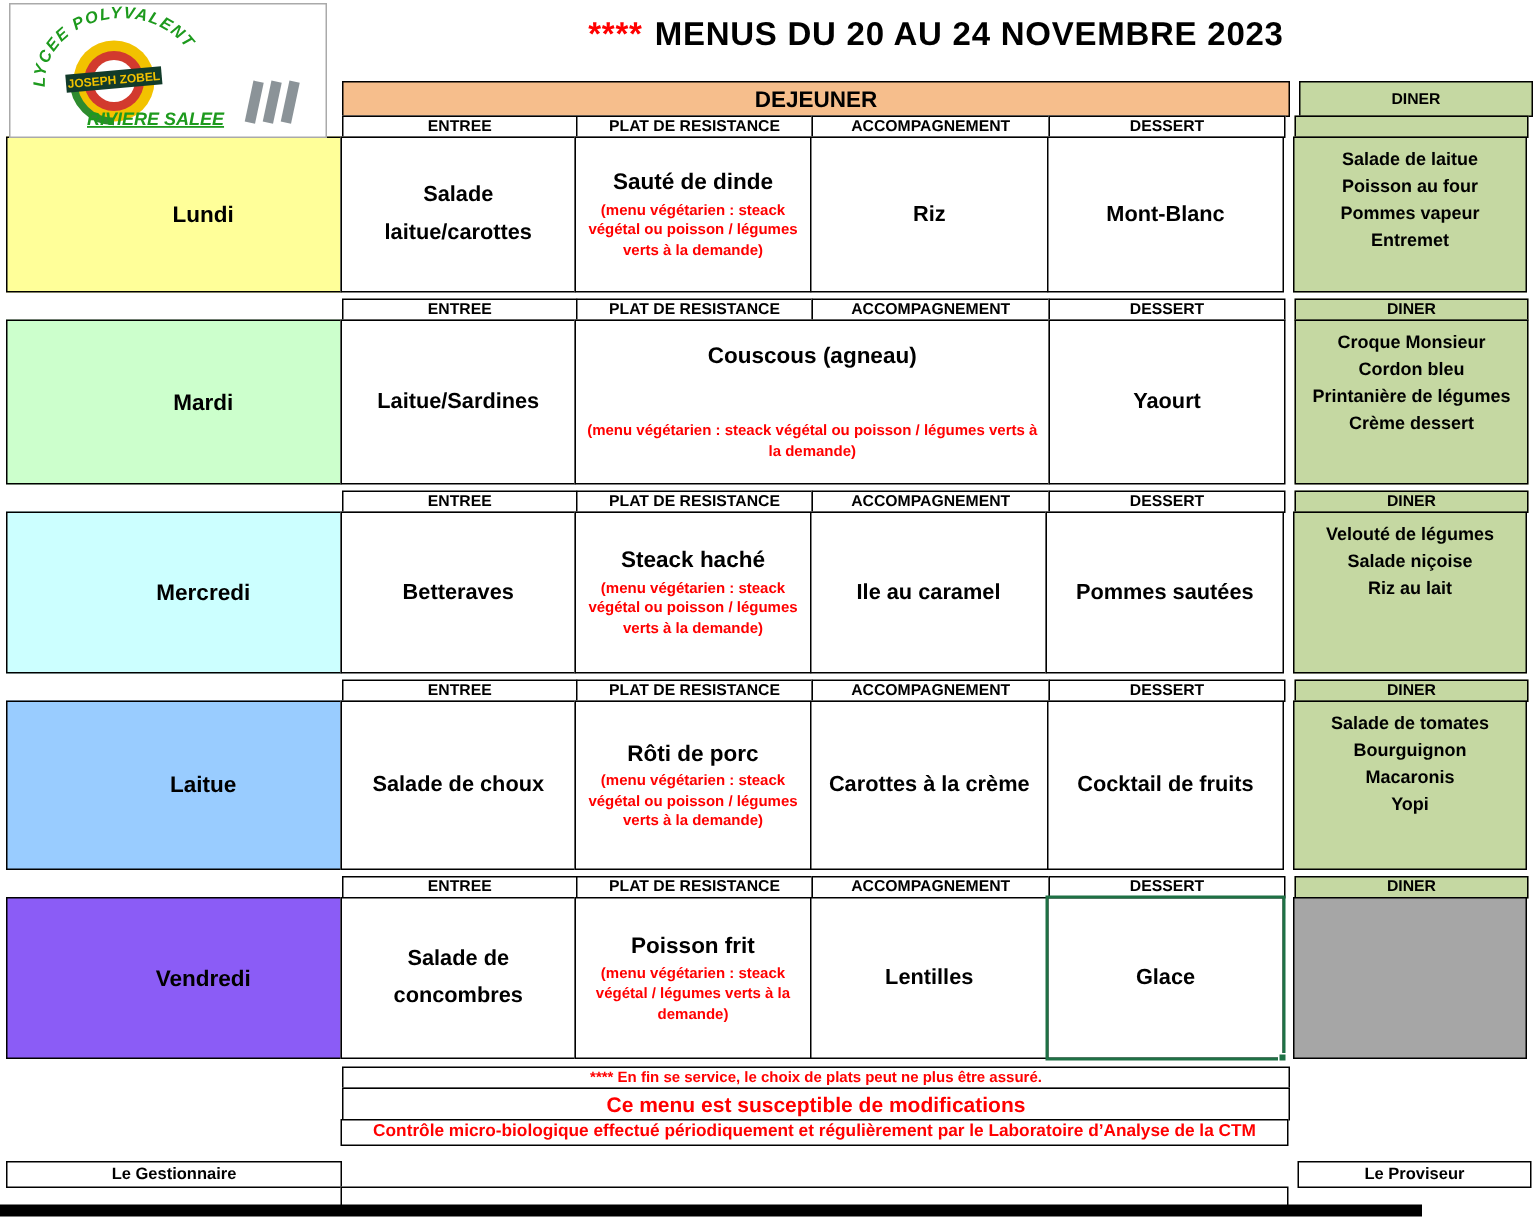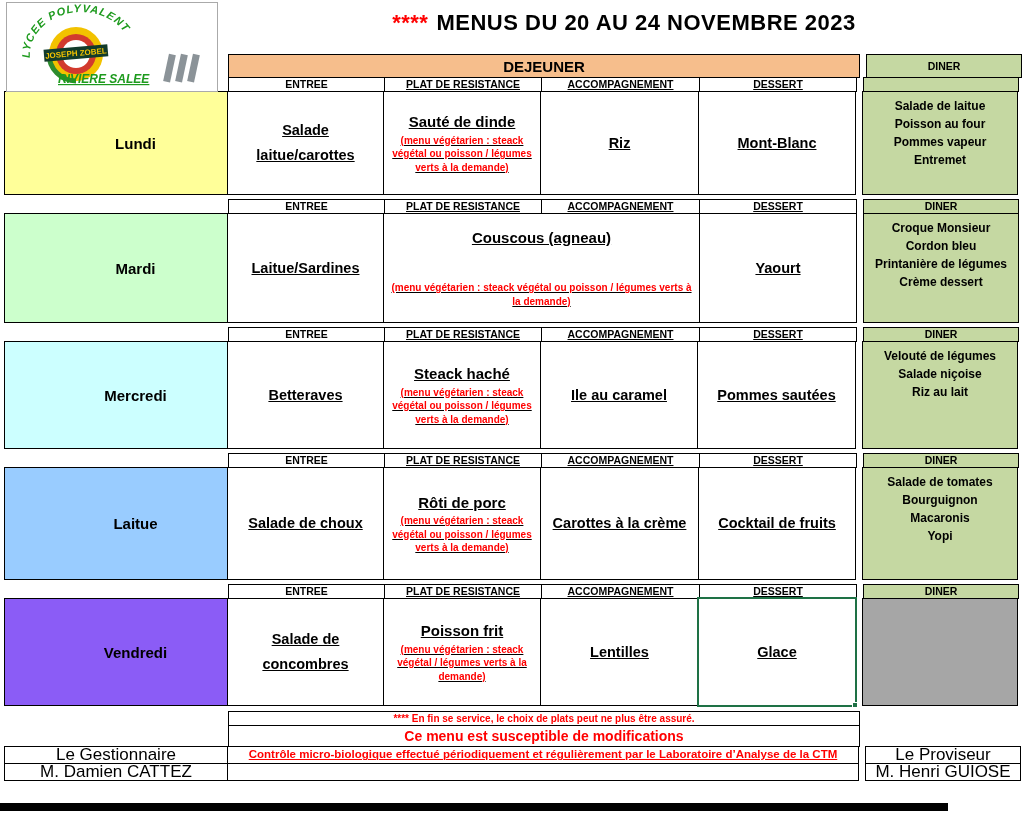--- a/index.html
+++ b/index.html
@@ -10,21 +10,21 @@
 
   .title-line { margin-left: 224px; height: 46px; padding-top: 10px; text-align: center;
                 font-size: 22px; font-weight: bold; letter-spacing: .5px; }
   .title-line .stars { color: #FF0000; margin-right: 8px; }
 
   .menu { margin-left: 4px; margin-top: 8px; }
   .row { display: flex; align-items: stretch; }
   .attach { margin-top: -1px; }
   .cell { border: 1px solid #000; background: #fff; display: flex; flex-direction: column;
           align-items: center; justify-content: center; text-align: center; }
-  .cell + .cell { margin-left: -1px; text-decoration: underline; }
+  .cell + .cell { margin-left: -1px; }
   .spacer { border: none; background: transparent; }
 
   .w-day { width: 224px; flex: none; }
   .w-e { width: 157px; flex: none; }
   .w-p { width: 158px; flex: none; }
   .w-a { width: 159px; flex: none; }
   .w-d { width: 158px; flex: none; }
   .w-pa { width: 317px; flex: none; gap: 32px; }
   .w-gap { width: 6px; flex: none; }
   .w-n { width: 156px; flex: none; }
@@ -46,21 +46,21 @@
   .diner { font-size: 12px; font-weight: bold; line-height: 1.5; white-space: pre-line;
            justify-content: flex-start; padding-top: 5px; }
 
   .selected { outline: 2px solid #1E7145; outline-offset: -1px; position: relative; }
   .sel-handle { position: absolute; right: -3px; bottom: -3px; width: 6px; height: 6px;
                 background: #1E7145; border: 1px solid #fff; }
 
   .notice1 { height: 15px; font-size: 10px; font-weight: bold; color: #FF0000; line-height: 1; }
   .notice2 { height: 22px; font-size: 14px; font-weight: bold; color: #FF0000; }
   .sigrow .cell { height: 18px; }
-  .sig { font-size: 17px; font-weight: normal; }
+  .sig { font-size: 11px; font-weight: bold; margin-top: 28px; }
   .control { font-size: 11.5px; font-weight: bold; color: #FF0000; line-height: 1; }
 
   .blackbar { position: absolute; left: 0; bottom: 2px; width: 948px; height: 8px; background: #000; }
 </style>
 </head>
 <body>
 
 <div class="logo-box">
   <svg width="212" height="90" viewBox="0 0 212 90">
     <rect x="0.5" y="0.5" width="211" height="89" fill="#ffffff" stroke="#aaaaaa"></rect>

